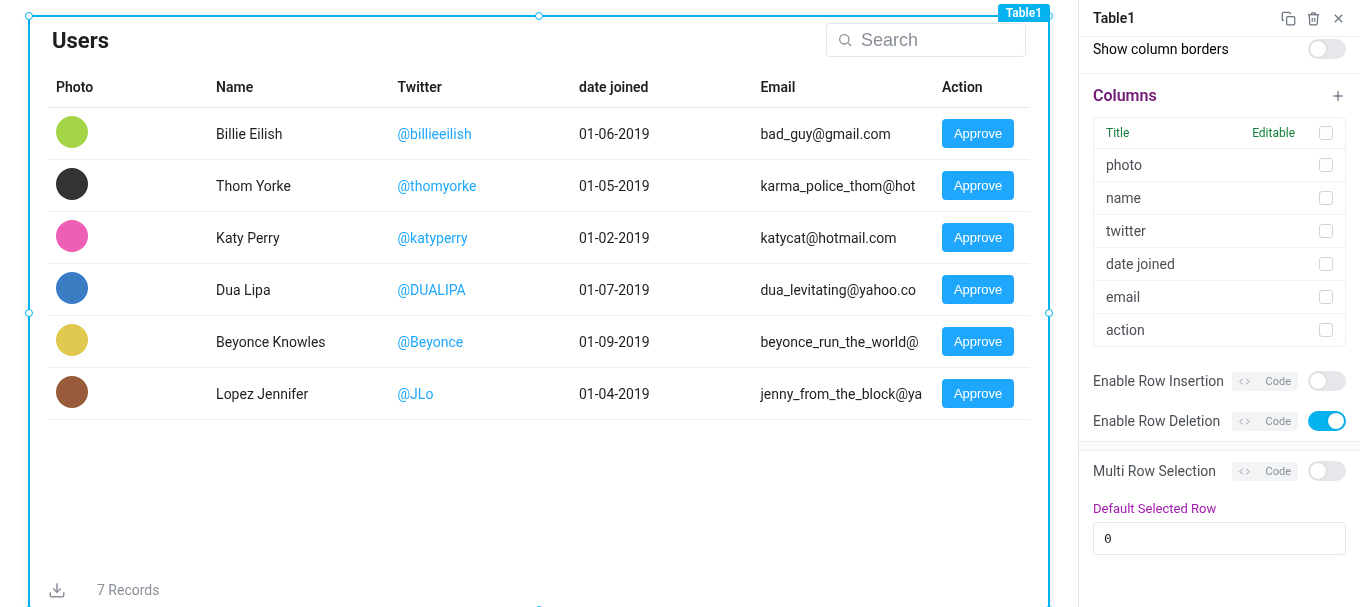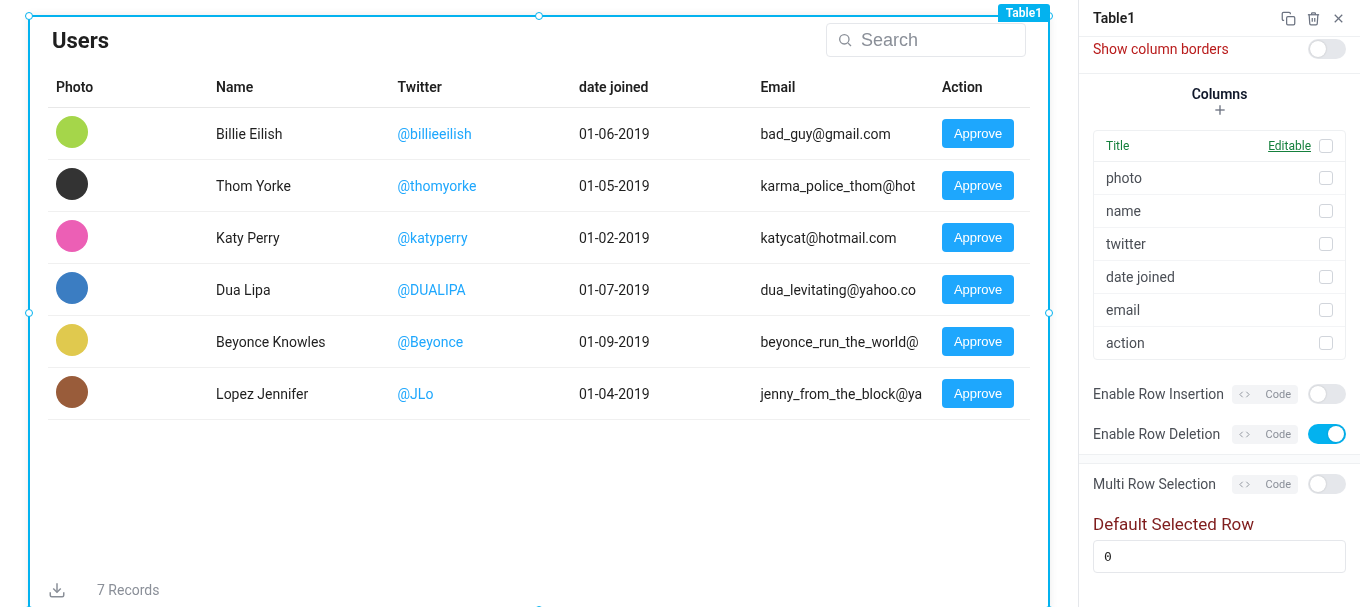--- a/index.html
+++ b/index.html
@@ -33,39 +33,39 @@
 
     
     .side-panel { width: 282px; border-left:1px solid #e5e7eb; background:#fff; display:flex; flex-direction:column; overflow:hidden; }
     .sp-header { display:flex; align-items:center; justify-content:space-between; padding:10px 14px; border-bottom:1px solid #eef0f2; }
     .sp-title { font-weight:600; font-size:14px; color:#1f1f1f; }
     .sp-header-icons { display:flex; gap:10px; color:#6b7280; }
     .sp-header-icons span { cursor:pointer; display:flex; align-items:center; }
 
     .sp-row { display:flex; align-items:center; justify-content:space-between; padding:10px 14px; font-size:14px; color:#4b4f56; }
     .sp-row.cut { border-bottom:1px solid #eef0f2; padding-top:2px; padding-bottom:14px; }
-    .sp-section-head { display:flex; align-items:center; justify-content:space-between; padding:12px 14px; font-weight:600; color:#0f172a; font-size:14px;flex-direction:column; }
+    .sp-section-head { display:flex; align-items:center; justify-content:space-between; padding:12px 14px; font-weight:600; color:#701a75; font-size:16px; }
     .plus-btn { color:#6b7280; cursor:pointer; font-size:18px; font-weight:400; }
 
     .columns-box { border:1px solid #eef0f2; border-radius:4px; margin:0 14px 14px; }
     .cb-head { display:flex; align-items:center; justify-content:space-between; padding:8px 12px; font-size:12px; color:#15803d; border-bottom:1px solid #eef0f2; }
-    .cb-head-right { display:flex; align-items:center; gap:8px;text-decoration:underline; }
+    .cb-head-right { display:flex; align-items:center; gap:24px; }
     .cb-item { display:flex; align-items:center; justify-content:space-between; padding:8px 12px; font-size:14px; color:#4b4f56; border-bottom:1px solid #f3f4f6; }
     .cb-item:last-child { border-bottom:none; }
     .mini-check { width:14px; height:14px; border:1px solid #d1d5db; border-radius:3px; display:inline-block; }
 
     .toggle { position:relative; width:38px; height:20px; background:#e5e7eb; border-radius:999px; cursor:pointer; }
     .toggle .knob { position:absolute; top:2px; left:2px; width:16px; height:16px; background:#fff; border-radius:50%; box-shadow:0 0 2px rgba(0,0,0,.2); transition: left .15s, background .15s; }
     .toggle.on { background:#03b2ef; }
     .toggle.on .knob { left:20px; }
 
     .code-pill { display:flex; align-items:center; gap:16px; font-size:11px; color:#8a8f98; background:#f3f4f6; border-radius:4px; padding:3px 7px; }
     .sp-divider { height:10px; background:#fafbfc; border-top:1px solid #eef0f2; border-bottom:1px solid #eef0f2; }
 
-    .label-muted { color:#7f1d1d; font-size:17px; padding:10px 14px 6px; }
+    .label-muted { color:#a21caf; font-size:13px; padding:10px 14px 6px; }
     .sp-input { margin:0 14px 14px; }
     .sp-input input { width:100%; border:1px solid #e5e7eb; border-radius:4px; padding:8px 10px; font-family:monospace; font-size:13px; color:#1f1f1f; outline:none; }
 
     .icon-svg { display:block; }
   </style>
 </head>
 <body>
 
 <div class="workspace">
   <div class="canvas-area">
@@ -190,21 +190,21 @@
         </span>
         <span>
           <svg class="icon-svg" width="15" height="15" viewBox="0 0 24 24" fill="none" stroke="currentColor" stroke-width="2">
               <line x1="18" y1="6" x2="6" y2="18"></line>
               <line x1="6" y1="6" x2="18" y2="18"></line>
             </svg>
         </span>
       </div>
     </div>
 
-    <div class="sp-row cut" style="color:#b91c1c;text-align:right;">
+    <div class="sp-row cut" style="color:#000000;text-align:right;">
       <span>Show column borders</span>
       <div class="toggle" id="toggle-borders">
           <div class="knob"></div>
         </div>
     </div>
 
     <div class="sp-section-head">
       <span>Columns</span>
       <span class="plus-btn">
         <svg class="icon-svg" width="16" height="16" viewBox="0 0 24 24" fill="none" stroke="currentColor" stroke-width="2">

